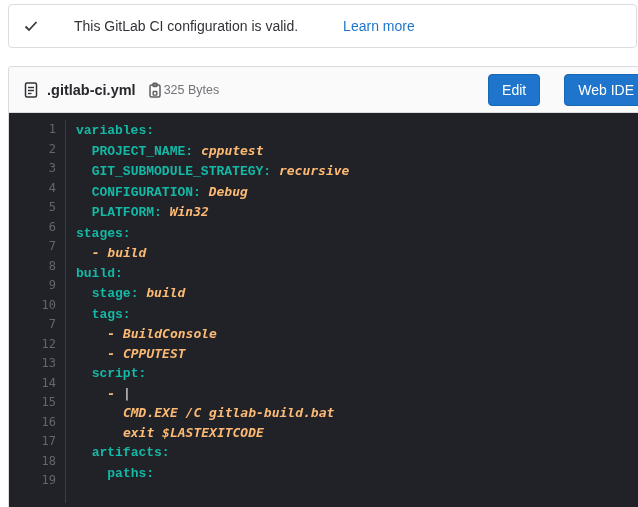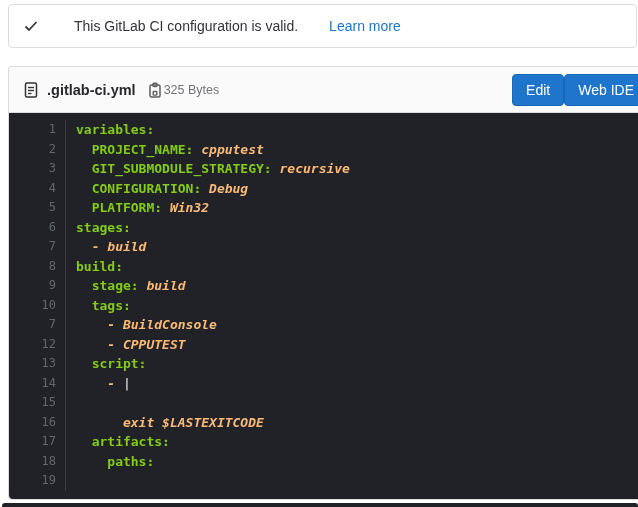--- a/index.html
+++ b/index.html
@@ -7,41 +7,41 @@
     font-family: "Liberation Sans", sans-serif; }
 
   
   .banner {
     margin: 4px 0 0 8px; width: 629px; height: 44px;
     border: 1px solid #dcdcde; border-radius: 4px; background: #ffffff;
     display: flex; align-items: center; padding: 0 14px; gap: 27px;
   }
   .banner .check { width: 16px; height: 16px; flex: 0 0 auto; margin-right: 8px; }
   .banner-text { font-size: 14px; color: #333238; }
-  .learn-more { color: #1f75cb; text-decoration: none; font-size: 14px; margin-left: 4px; cursor: pointer; }
+  .learn-more { color: #1f75cb; text-decoration: none; font-size: 14px; margin-left: 18px; cursor: pointer; }
 
   
   .file-card {
     margin: 18px 0 0 8px; width: 634px;
     border: 1px solid #dcdcde; border-right: none;
     border-radius: 4px 0 0 4px; background: #fff;
   }
   .file-header {
     height: 46px; background: #fafafa; border-bottom: 1px solid #dcdcde;
     border-radius: 4px 0 0 0;
     display: flex; align-items: center; padding: 0 0 0 14px;
   }
   .file-icon-wrap { width: 16px; height: 16px; margin-right: 8px; }
   .file-name { font-size: 14.5px; font-weight: bold; color: #28272d; }
   .copy-btn { background: none; border: none; width: 18px; height: 18px; margin-left: 10px;
     cursor: pointer; display: flex; align-items: center; justify-content: center; }
   .file-size { font-size: 12.5px; color: #737278; }
   .header-spacer { flex: 1; }
   .btn {
-    height: 32px; padding: 0 13px; margin-left: 0;
+    height: 32px; padding: 0 13px; margin-left: 24px;
     background: #1f75cb; color: #ffffff; font-size: 14px; font-weight: normal;
     border: 1px solid #1868b6; border-radius: 4px; cursor: pointer;
     font-family: "Liberation Sans", sans-serif; flex: 0 0 auto;
   }
   .btn:last-child { margin-right: -6px; }
 
   
   .code-viewer {
     display: flex; background: #212227; min-height: 386px;
     border-radius: 0 0 0 4px;
@@ -50,21 +50,21 @@
   }
   .gutter {
     flex: 0 0 57px; width: 57px; border-right: 1px solid #3c3d42;
     text-align: right; padding-right: 9px;
   }
   .ln {
     font-size: 12px; line-height: 19.5px; color: #63676b; cursor: pointer;
   }
   .code-lines { flex: 1; padding-left: 10px; overflow: hidden; }
   .cl { font-size: 13px; line-height: 19.5px; white-space: pre; font-weight: bold; }
-  .tok-k { color: #84cc16; }
+  .tok-k { color: #14b8a6; font-family: Liberation Mono, monospace; }
   .tok-v { color: #fdba74; font-style: italic; }
   .tok-p { color: #c5c8c6; }
 
   
   .bottom-strip {
     margin: 3px 0 0 2px; width: 636px; height: 5px;
     background: #212227; border-radius: 3px 3px 0 0;
   }
 </style>
 </head>
@@ -130,21 +130,21 @@
         <div class="cl"><span class="tok-p">  </span><span class="tok-k">PLATFORM:</span><span class="tok-p"> </span><span class="tok-v">Win32</span></div>
         <div class="cl"><span class="tok-k">stages:</span></div>
         <div class="cl"><span class="tok-p">  </span><span class="tok-v">- build</span></div>
         <div class="cl"><span class="tok-k">build:</span></div>
         <div class="cl"><span class="tok-p">  </span><span class="tok-k">stage:</span><span class="tok-p"> </span><span class="tok-v">build</span></div>
         <div class="cl"><span class="tok-p">  </span><span class="tok-k">tags:</span></div>
         <div class="cl"><span class="tok-p">    </span><span class="tok-v">- BuildConsole</span></div>
         <div class="cl"><span class="tok-p">    </span><span class="tok-v">- CPPUTEST</span></div>
         <div class="cl"><span class="tok-p">  </span><span class="tok-k">script:</span></div>
         <div class="cl"><span class="tok-p">    </span><span class="tok-v">- </span><span class="tok-p">|</span></div>
-        <div class="cl"><span class="tok-p">      </span></div>
+        <div class="cl"><span class="tok-p">      </span><span class="tok-v">CMD.EXE /C gitlab-build.bat</span></div>
         <div class="cl"><span class="tok-p">      </span><span class="tok-v">exit $LASTEXITCODE</span></div>
         <div class="cl"><span class="tok-p">  </span><span class="tok-k">artifacts:</span></div>
         <div class="cl"><span class="tok-p">    </span><span class="tok-k">paths:</span></div>
         <div class="cl"><span class="tok-p">      </span></div>
       </div>
   </div>
 </div>
 
 <div class="bottom-strip"></div>
 

